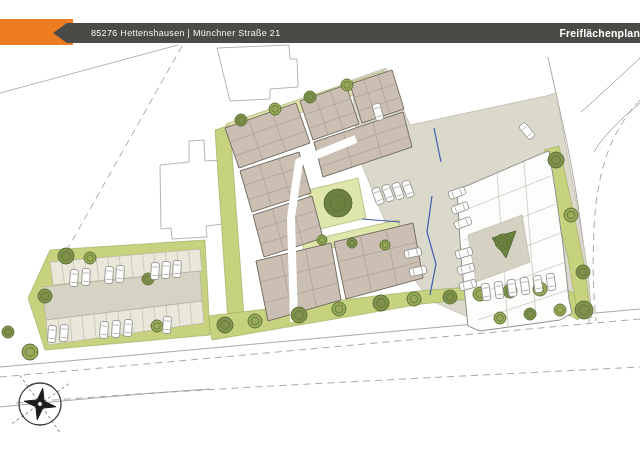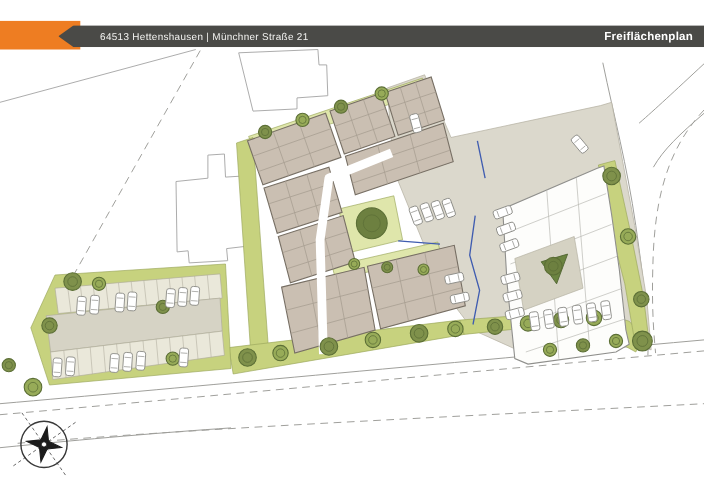--- a/index.html
+++ b/index.html
@@ -5,21 +5,21 @@
   html,body{margin:0;padding:0;background:#ffffff;}
   .page{position:relative;width:640px;height:453px;background:#ffffff;overflow:hidden;
         font-family:"Liberation Sans",sans-serif;}
   #plan-svg{position:absolute;left:0;top:0;}
   .hdr-accent{position:absolute;left:0;top:19px;width:73px;height:26px;z-index:4;}
   .hdr-bar{position:absolute;left:53px;right:0;top:23px;height:20px;z-index:5;
            display:flex;align-items:center;
            clip-path:polygon(0 50%,14px 0,100% 0,100% 100%,14px 100%);}
   .hdr-address{color:#f4f4f2;font-size:9px;letter-spacing:.3px;padding-left:38px;white-space:nowrap;}
   .hdr-title{color:#ffffff;font-size:10.5px;font-weight:bold;letter-spacing:.2px;
-             margin-left:auto;padding-right:10px;white-space:nowrap;}
+             margin-left:auto;white-space:nowrap;}
 </style>
 </head>
 <body>
 
 <div class="page">
   <svg id="plan-svg" width="640" height="453" viewBox="0 0 640 453">
       <path d="M178,45 L0,93" fill="none" stroke="#ababab" stroke-width="0.9"></path>
       <path d="M0,367 C160,353 340,336 640,309" fill="none" stroke="#9e9e9a" stroke-width="0.9"></path>
       <path d="M0,407 C80,399 150,393 210,389" fill="none" stroke="#9e9e9a" stroke-width="0.9"></path>
       <path d="M548,57 C558,105 570,150 578,205 C586,262 590,295 589,323" fill="none" stroke="#9e9e9a" stroke-width="0.9"></path>
@@ -353,16 +353,16 @@
         <path d="M-3,4.5 L3,4.5" stroke="#8b8b86" stroke-width="0.6" fill="none"></path>
       </g>
       <line x1="19.924824727713386" y1="375.3296784498853" x2="60.075175272286614" y2="432.6703215501147" stroke="#555" stroke-width="0.8" stroke-dasharray="3,2.5"></line>
       <line x1="68.6703215501147" y1="383.92482472771337" x2="11.329678449885296" y2="424.07517527228663" stroke="#555" stroke-width="0.8" stroke-dasharray="3,2.5"></line>
       <circle cx="40" cy="404" r="21" fill="none" stroke="#3a3a3a" stroke-width="1.3"></circle>
       <polygon points="55.75692404819533,406.7783708426709 42.86788218175523,408.09576022144495 37.22162915732912,419.75692404819534 35.904239778555045,406.86788218175525 24.24307595180467,401.2216291573291 37.132117818244765,399.90423977855505 42.77837084267088,388.24307595180466 44.095760221444955,401.13211781824475" fill="#1c1c1c" stroke="#1c1c1c"></polygon>
       <circle cx="40" cy="404" r="2.4" fill="#ffffff" stroke="#111" stroke-width="0.8"></circle>
     </svg>
   <div class="hdr-accent" style="background: rgb(238, 125, 34);"></div>
   <div class="hdr-bar" style="background: rgb(74, 74, 71);">
-    <span class="hdr-address">64513 Hettenshausen | Münchner Straße 21</span>
+    <span class="hdr-address">85276 Hettenshausen | Münchner Straße 21</span>
     <span class="hdr-title">Freiflächenplan</span>
   </div>
 </div>
 
 </body></html>

